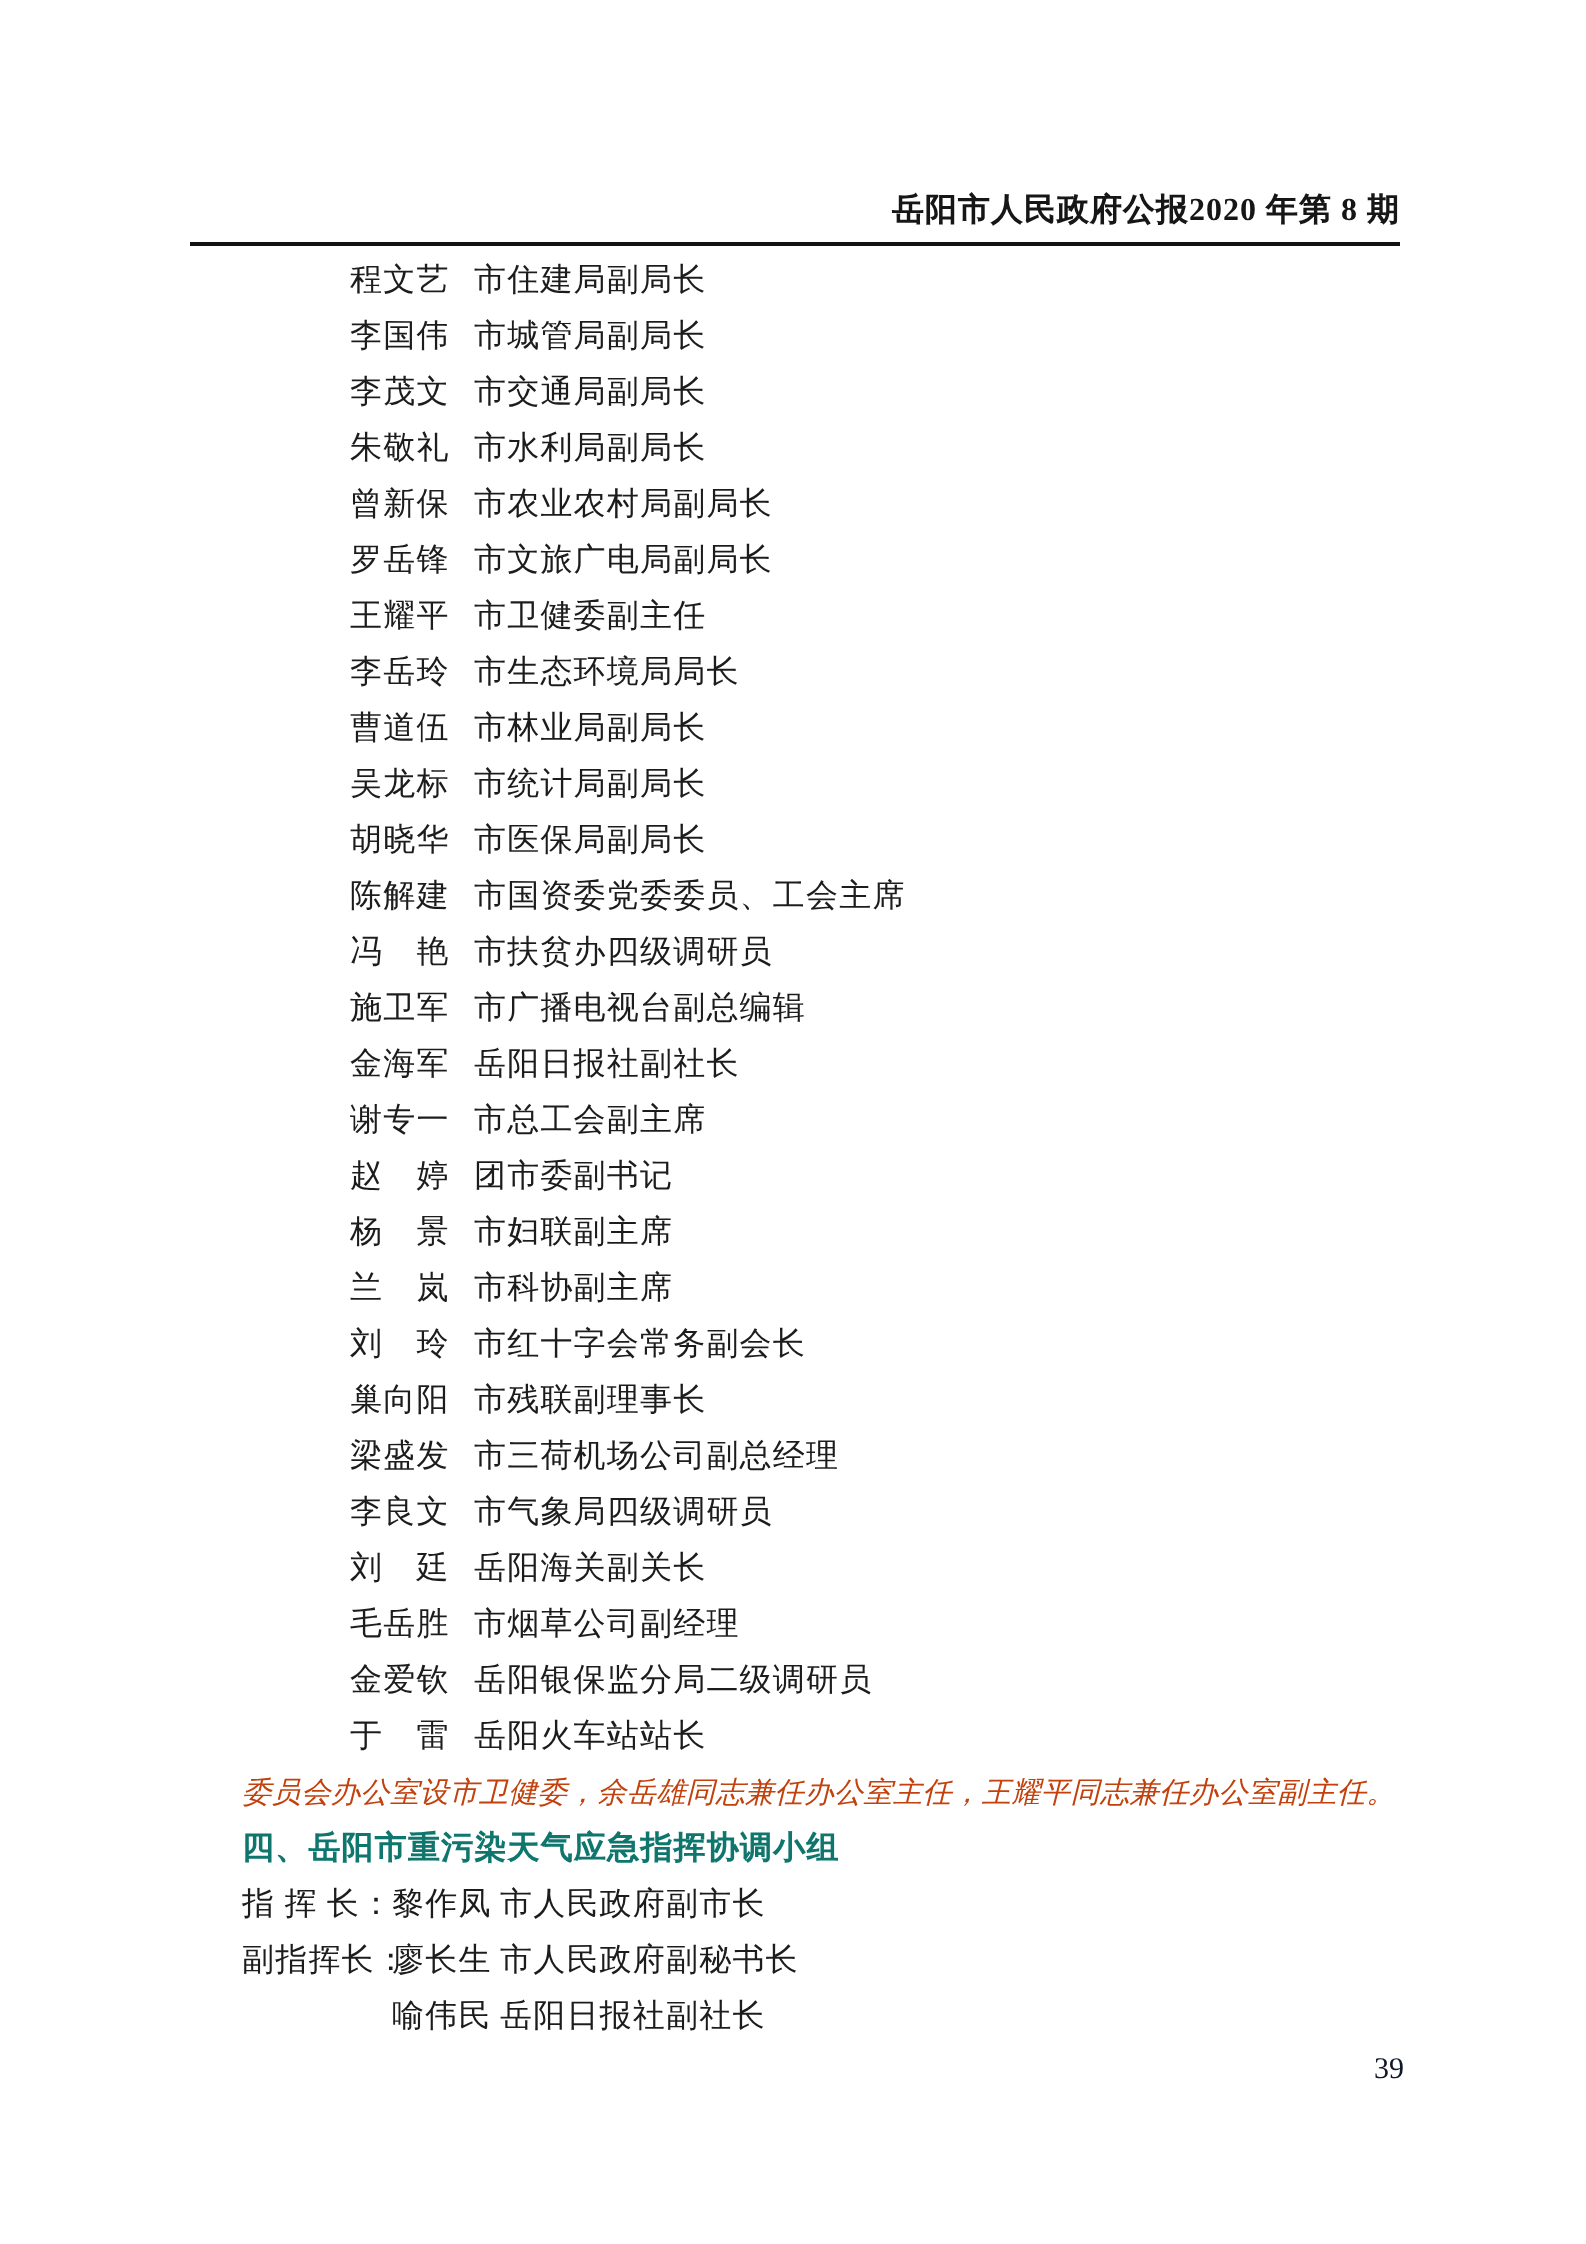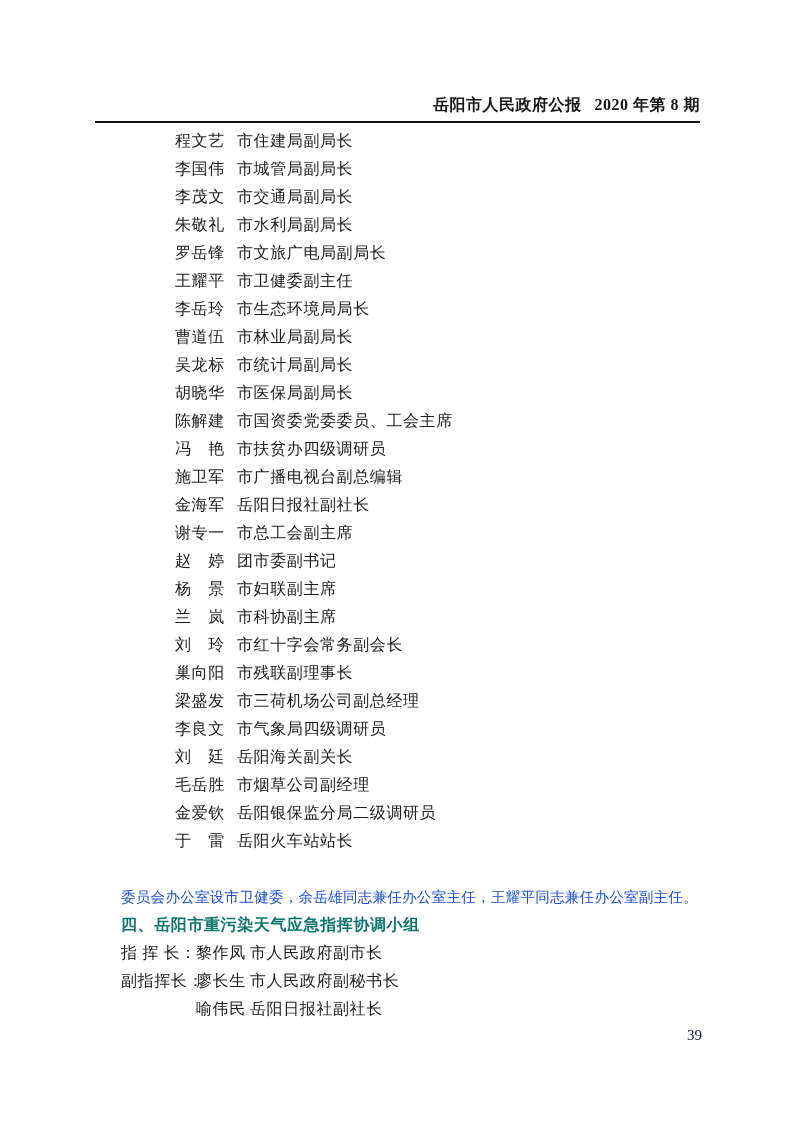--- a/index.html
+++ b/index.html
@@ -19,50 +19,51 @@
   .gazette-header {
     position: absolute;
     top: 95px; left: 95px; width: 605px;
     text-align: right;
     font-size: 16px;
     font-weight: bold;
     letter-spacing: 0.5px;
     white-space: nowrap;
     color: #161616;
   }
-  .gazette-header .issue { margin-left: 13px; }
+  .gazette-header .issue { }
   .header-rule {
     position: absolute;
     top: 121px; left: 95px; width: 605px; height: 2px;
     background: #121212;
   }
   
   .member-list {
     position: absolute;
     top: 127px; left: 175px; width: 520px;
   }
   .member-row {
     display: flex;
     height: 28px; line-height: 28px;
     font-size: 16px;
     letter-spacing: 0.6px;
     white-space: nowrap;
     justify-content: flex-end;
   }
   .member-name { width: 62px; flex: 0 0 62px; }
-  .member-title { flex: 1; }
+  .member-title { flex: 1; font-family: Liberation Mono, monospace; }
   
   .office-note {
     position: absolute;
     top: 883px; left: 121px; width: 580px;
     height: 28px; line-height: 28px;
     font-size: 14.6px;
     letter-spacing: 0.2px;
     white-space: nowrap;
-    color: #1d4ed8;
+    color: #c2410c;
+    font-style: italic;
   }
   
   .section-heading {
     position: absolute;
     top: 911px; left: 121px;
     height: 28px; line-height: 28px;
     font-size: 16px;
     font-weight: bold;
     letter-spacing: 0.6px;
     white-space: nowrap;
@@ -118,20 +119,24 @@
       <div class="member-row">
         <span class="member-name">李茂文</span>
         <span class="member-title">市交通局副局长</span>
       </div>
 
       <div class="member-row">
         <span class="member-name">朱敬礼</span>
         <span class="member-title">市水利局副局长</span>
       </div>
 
+      <div class="member-row">
+        <span class="member-name">曾新保</span>
+        <span class="member-title">市农业农村局副局长</span>
+      </div>
 
       <div class="member-row">
         <span class="member-name">罗岳锋</span>
         <span class="member-title">市文旅广电局副局长</span>
       </div>
 
       <div class="member-row">
         <span class="member-name">王耀平</span>
         <span class="member-title">市卫健委副主任</span>
       </div>

